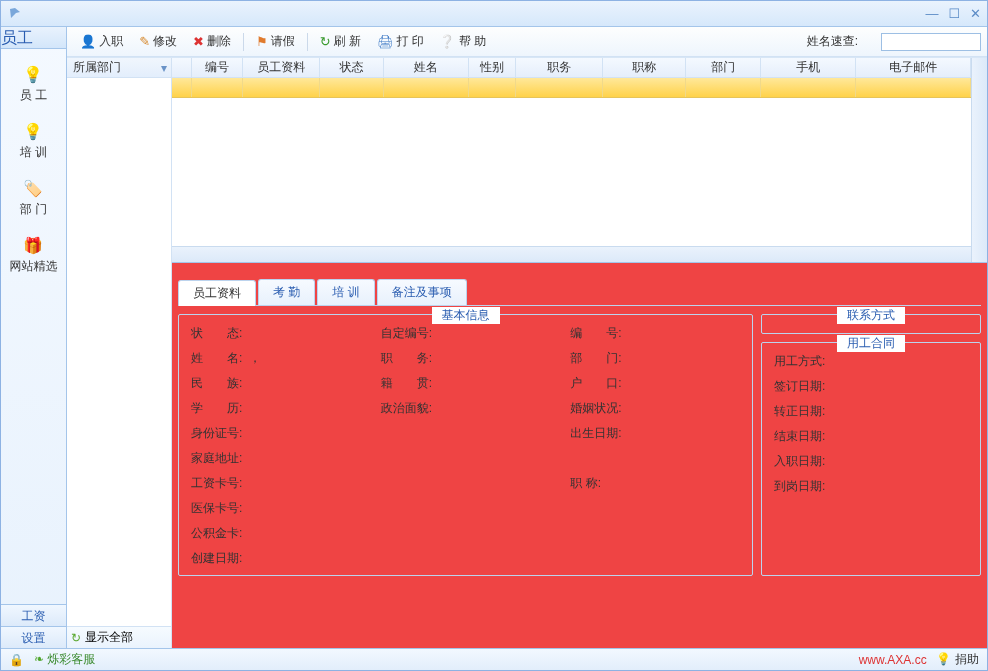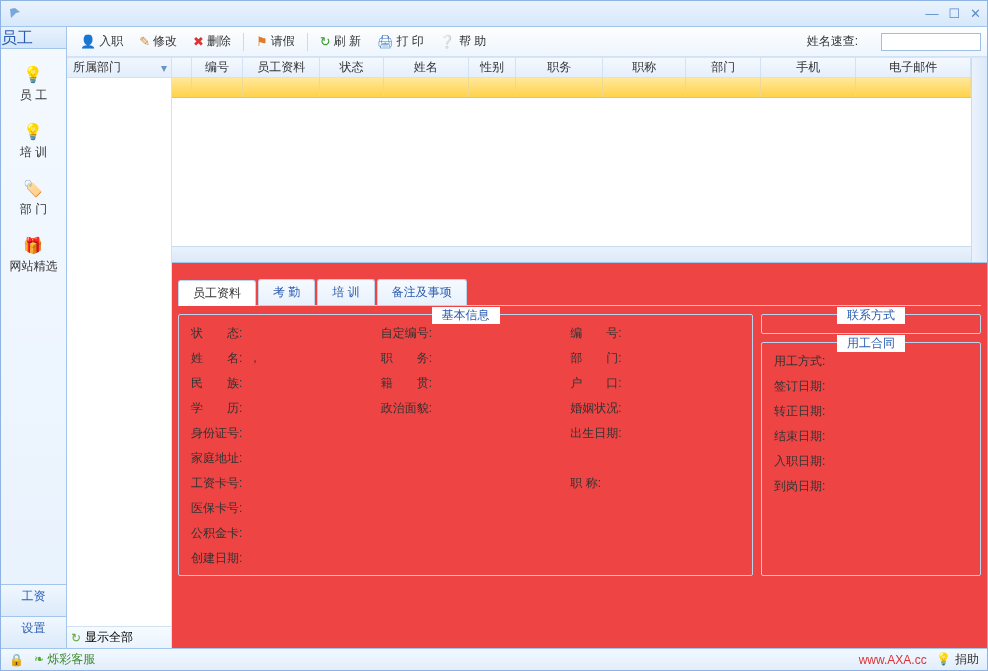--- a/index.html
+++ b/index.html
@@ -54,21 +54,21 @@
 .sb-item {
   display: flex;
   flex-direction: column;
   align-items: center;
   padding: 8px 0 10px 0;
   color: #333;
   cursor: pointer;
 }
 .sb-item .icon { font-size: 16px; margin-bottom: 3px; }
 .sb-bottom-btn {
-  height: 32px;
+  height: 22px;
   background: linear-gradient(#f0f7ff,#dceafa);
   border-top: 1px solid #a4c5ea;
   text-align: center;
   line-height: 22px;
   color: #2a5db0;
   cursor: pointer;
 }
 
 
 .content {

